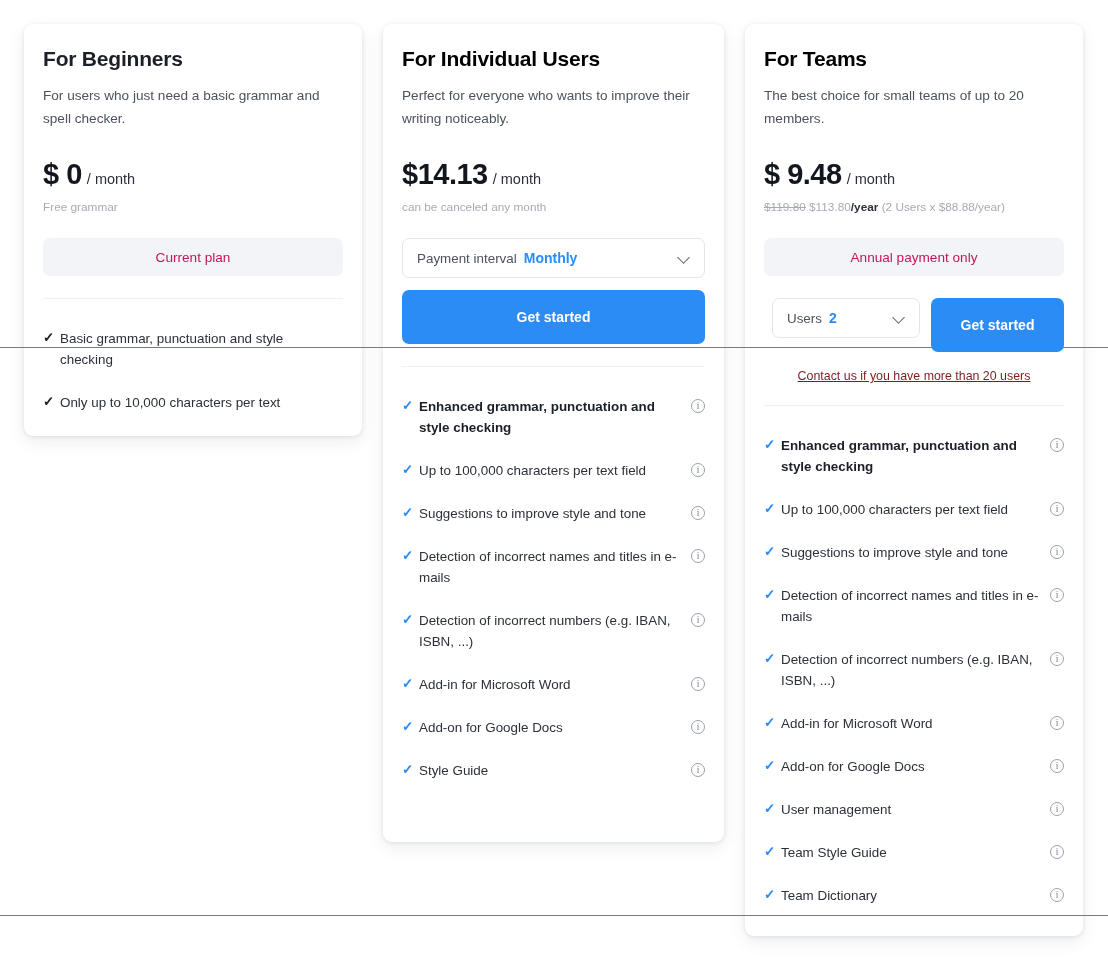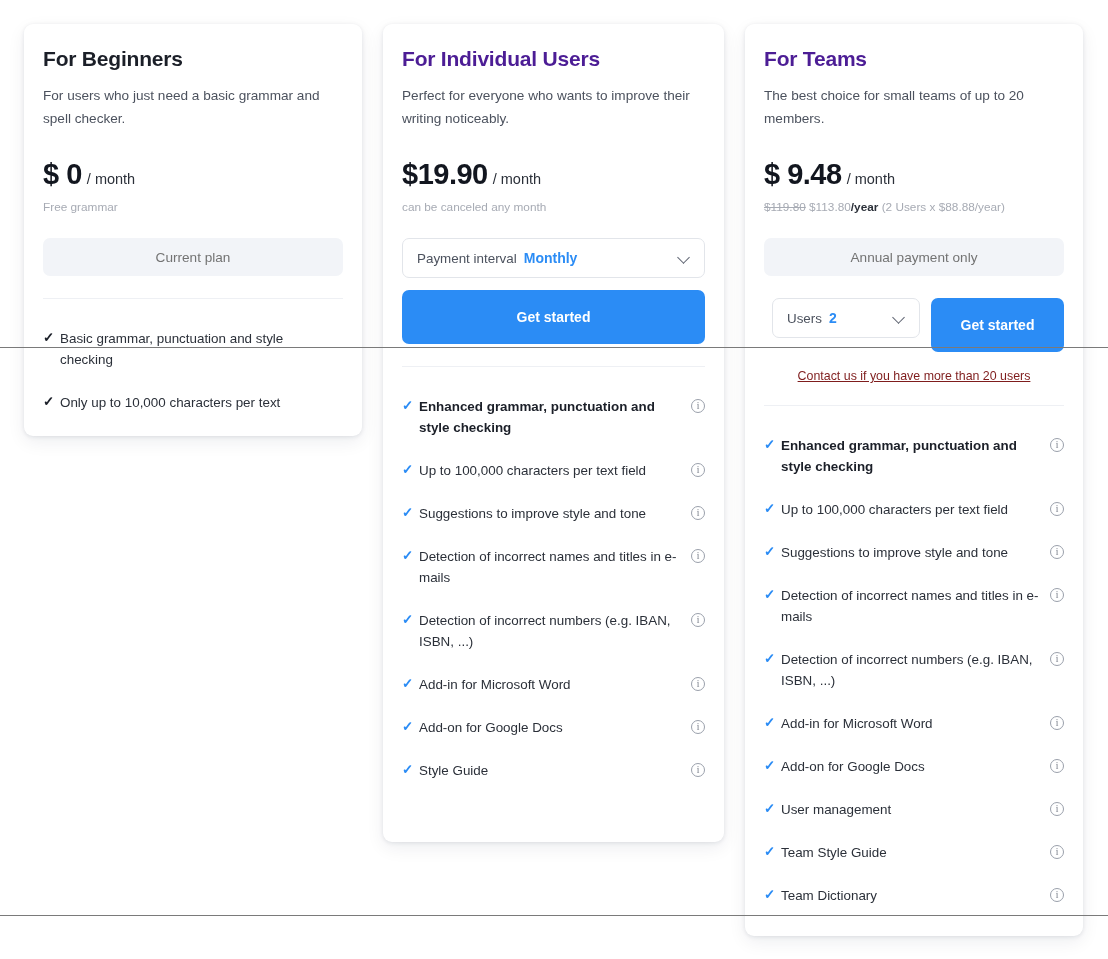--- a/index.html
+++ b/index.html
@@ -47,21 +47,21 @@
 
   .card-inner { padding: 0 1px; }
 
   .plan-title {
     font-size: 21px;
     font-weight: bold;
     color: #1b1f28;
     letter-spacing: -.2px;
     margin-top: 23px;
   }
-  .plan-title.accent { color: #4c1d95; }
+  .plan-title.accent { color: #000000; }
 
   .plan-desc {
     margin-top: 13px;
     font-size: 13.6px;
     line-height: 23px;
     color: #4c525e;
   }
 
   .price-row {
     margin-top: 28px;
@@ -88,21 +88,21 @@
   }
   .price-note .strike { text-decoration: line-through; }
   .price-note .dark { color: #2b3039; font-weight: bold; }
 
   
   .btn-muted {
     margin-top: 22px;
     height: 38px;
     border-radius: 7px;
     background: #f2f4f8;
-    color: #737373;
+    color: #be185d;
     font-size: 13.6px;
     display: flex;
     align-items: center;
     justify-content: center;
     border: none;
     width: 100%;
     font-family: inherit;
   }
 
   .select-box {
@@ -252,21 +252,21 @@
         </div>
     </div>
   </div>
 
   <div class="card" id="card-individual">
     <div class="card-inner">
       <div class="plan-title accent">For Individual Users</div>
       <div class="plan-desc">Perfect for everyone who wants to improve their writing noticeably.</div>
 
       <div class="price-row">
-        <span class="price-main">$19.90</span>
+        <span class="price-main">$14.13</span>
         <span class="price-per">/ month</span>
       </div>
       <div class="price-note">can be canceled any month</div>
 
       <div class="select-box">
         <span class="sel-label">Payment interval</span>
         <span class="sel-value">Monthly</span>
         <span class="chev"></span>
       </div>
 

